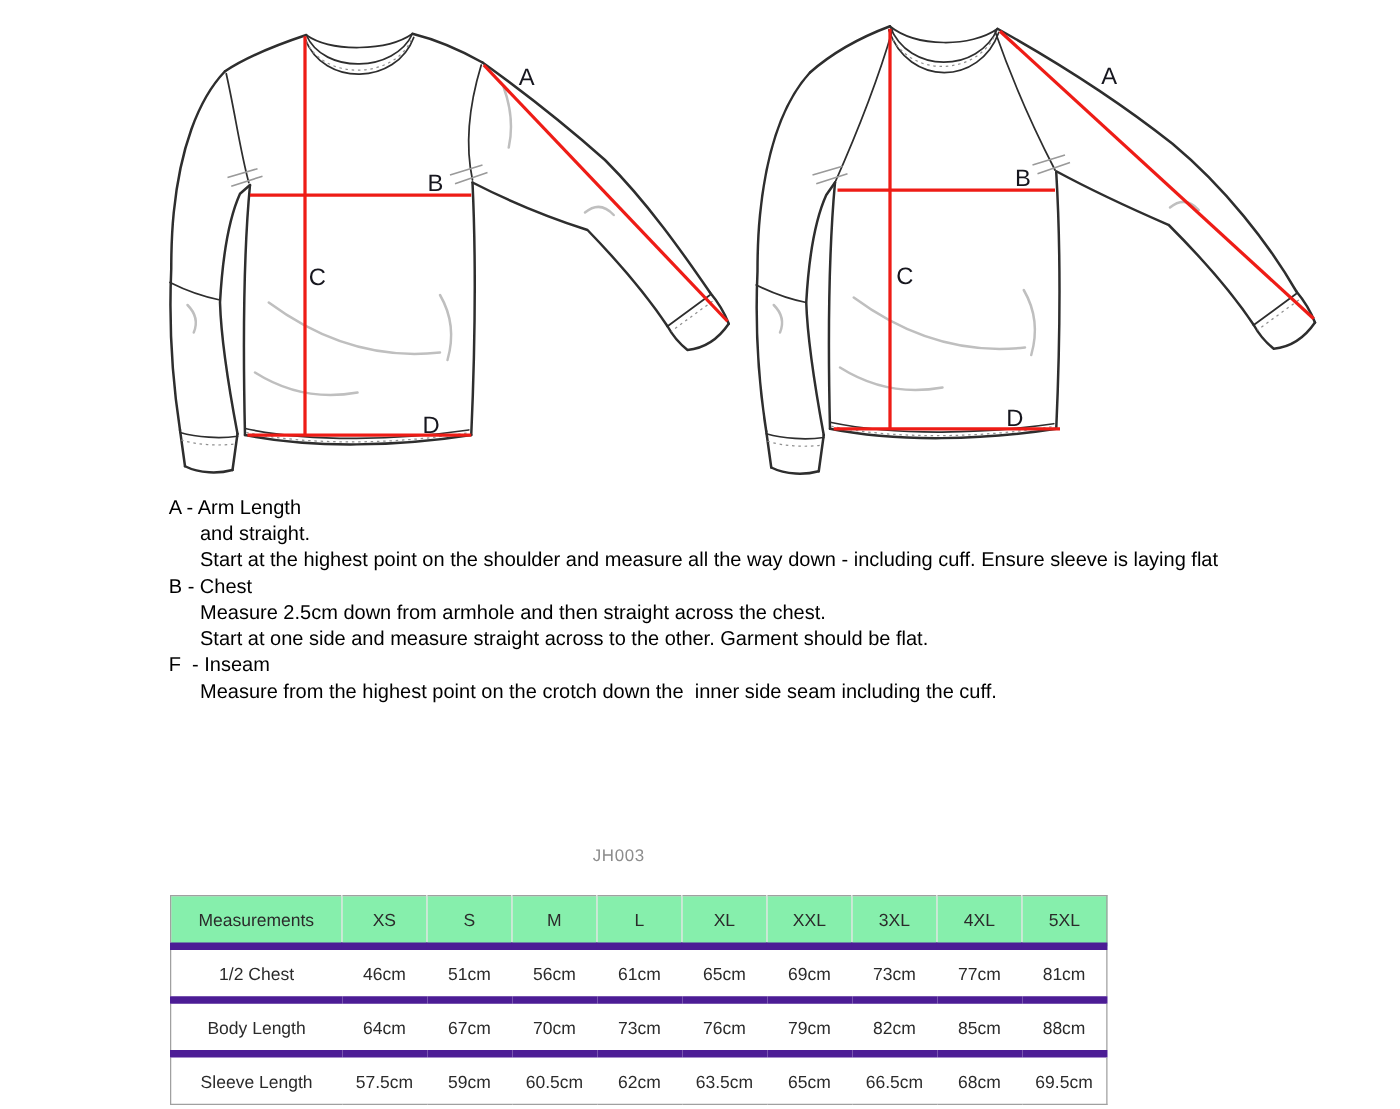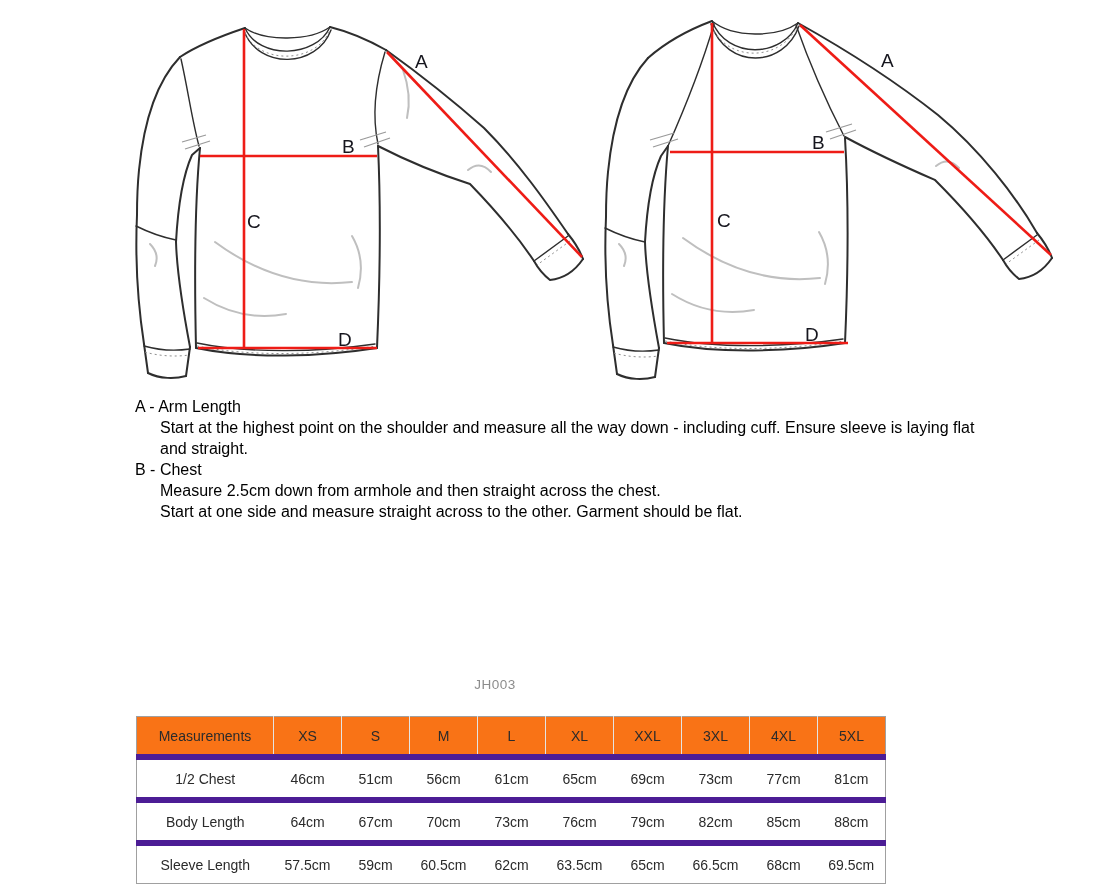--- a/index.html
+++ b/index.html
@@ -16,21 +16,21 @@
   .red{stroke:#ee1c16;stroke-width:2.6;fill:none;stroke-linecap:butt;}
   svg text{font-family:"Liberation Sans",sans-serif;font-size:19px;fill:#16161e;}
   .legend{position:absolute;left:135px;top:396px;width:872px;color:#000;}
   .lh{font-weight:normal;font-size:16px;line-height:21px;white-space:pre-wrap;}
   .ld{font-size:16px;line-height:21px;margin-left:25px;white-space:pre-wrap;}
   .pcode{position:absolute;left:120px;top:677px;width:750px;text-align:center;
          font-size:13.5px;color:#8c8c8c;letter-spacing:.5px;}
   table.sizes{position:absolute;left:136px;top:716px;width:750px;border-collapse:collapse;
         table-layout:fixed;font-size:14px;color:#2b2b2b;border:1px solid #a0a0a0;}
   table.sizes th,table.sizes td{height:37px;text-align:center;font-weight:normal;padding:0;}
-  table.sizes thead th{background:#f97316;border-left:1px solid #e4e4e4;}
+  table.sizes thead th{background:#86efac;border-left:1px solid #e4e4e4;}
   table.sizes thead th:first-child{border-left:none;}
   table.sizes tbody tr{border-top:6px solid #4c1d95;margin-top:18px;}
   table.sizes col.c0{width:137px;}
 </style>
 </head>
 <body>
 
 <svg id="g-left" class="garment" width="480" height="380" viewBox="0 0 480 380">
   <g>
 
@@ -144,29 +144,33 @@
     <text x="291" y="57">A</text>
     <text x="222" y="139">B</text>
     <text x="127" y="217">C</text>
     <text x="215" y="331">D</text>
   </g>
 </svg>
 
 <div class="legend">
   <div>
     <div class="lh">A - Arm Length</div>
+    <div class="ld">and straight.</div>
     <div class="ld">Start at the highest point on the shoulder and measure all the way down - including cuff. Ensure sleeve is laying flat</div>
-    <div class="ld">and straight.</div>
   </div>
   <div>
     <div class="lh">B - Chest</div>
     <div class="ld">Measure 2.5cm down from armhole and then straight across the chest.</div>
   </div>
   <div>
     <div class="ld">Start at one side and measure straight across to the other. Garment should be flat.</div>
+  </div>
+  <div>
+    <div class="lh">F  - Inseam</div>
+    <div class="ld">Measure from the highest point on the crotch down the  inner side seam including the cuff.</div>
   </div>
 </div>
 
 <div class="pcode">JH003</div>
 
 <table class="sizes">
   <colgroup>
     <col class="c0">
       <col>
       <col>

